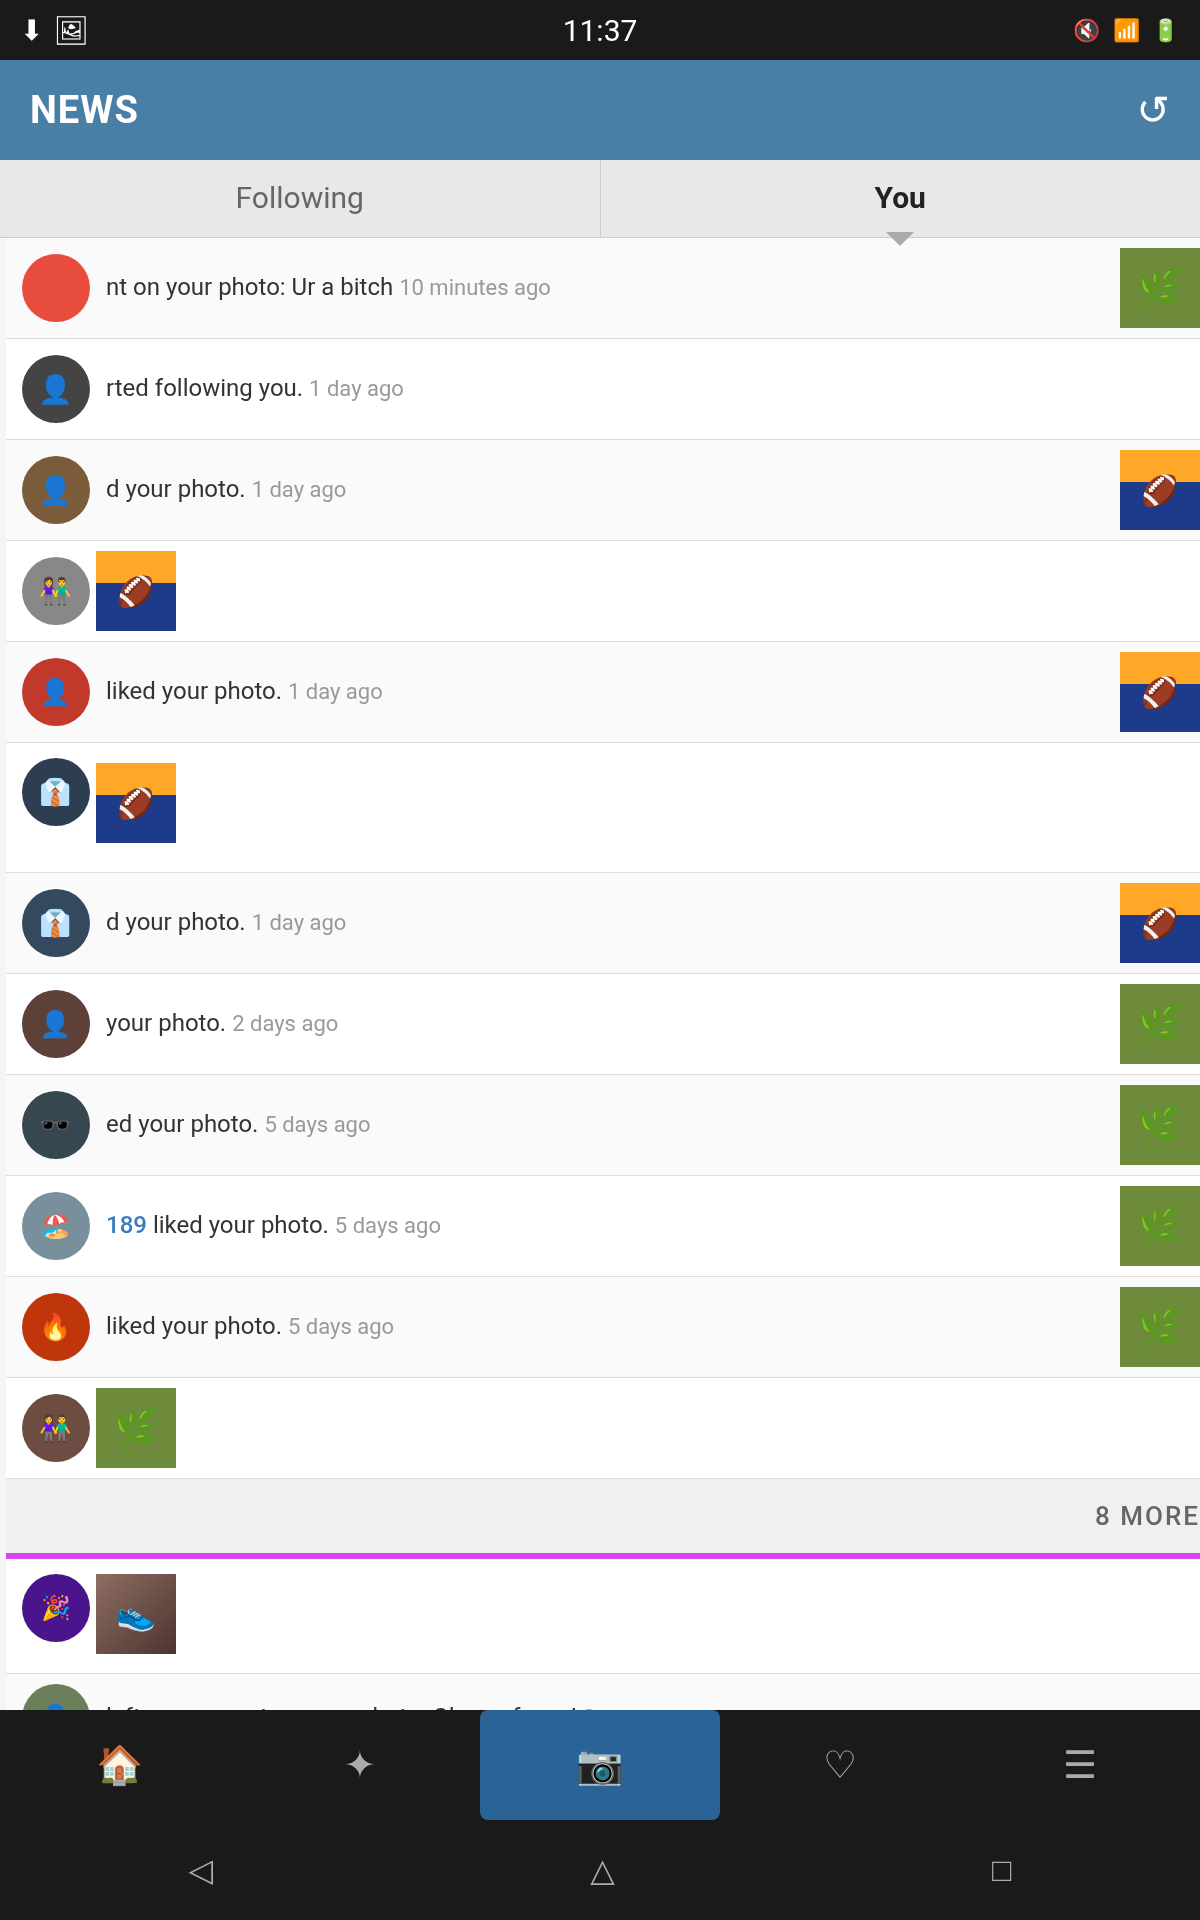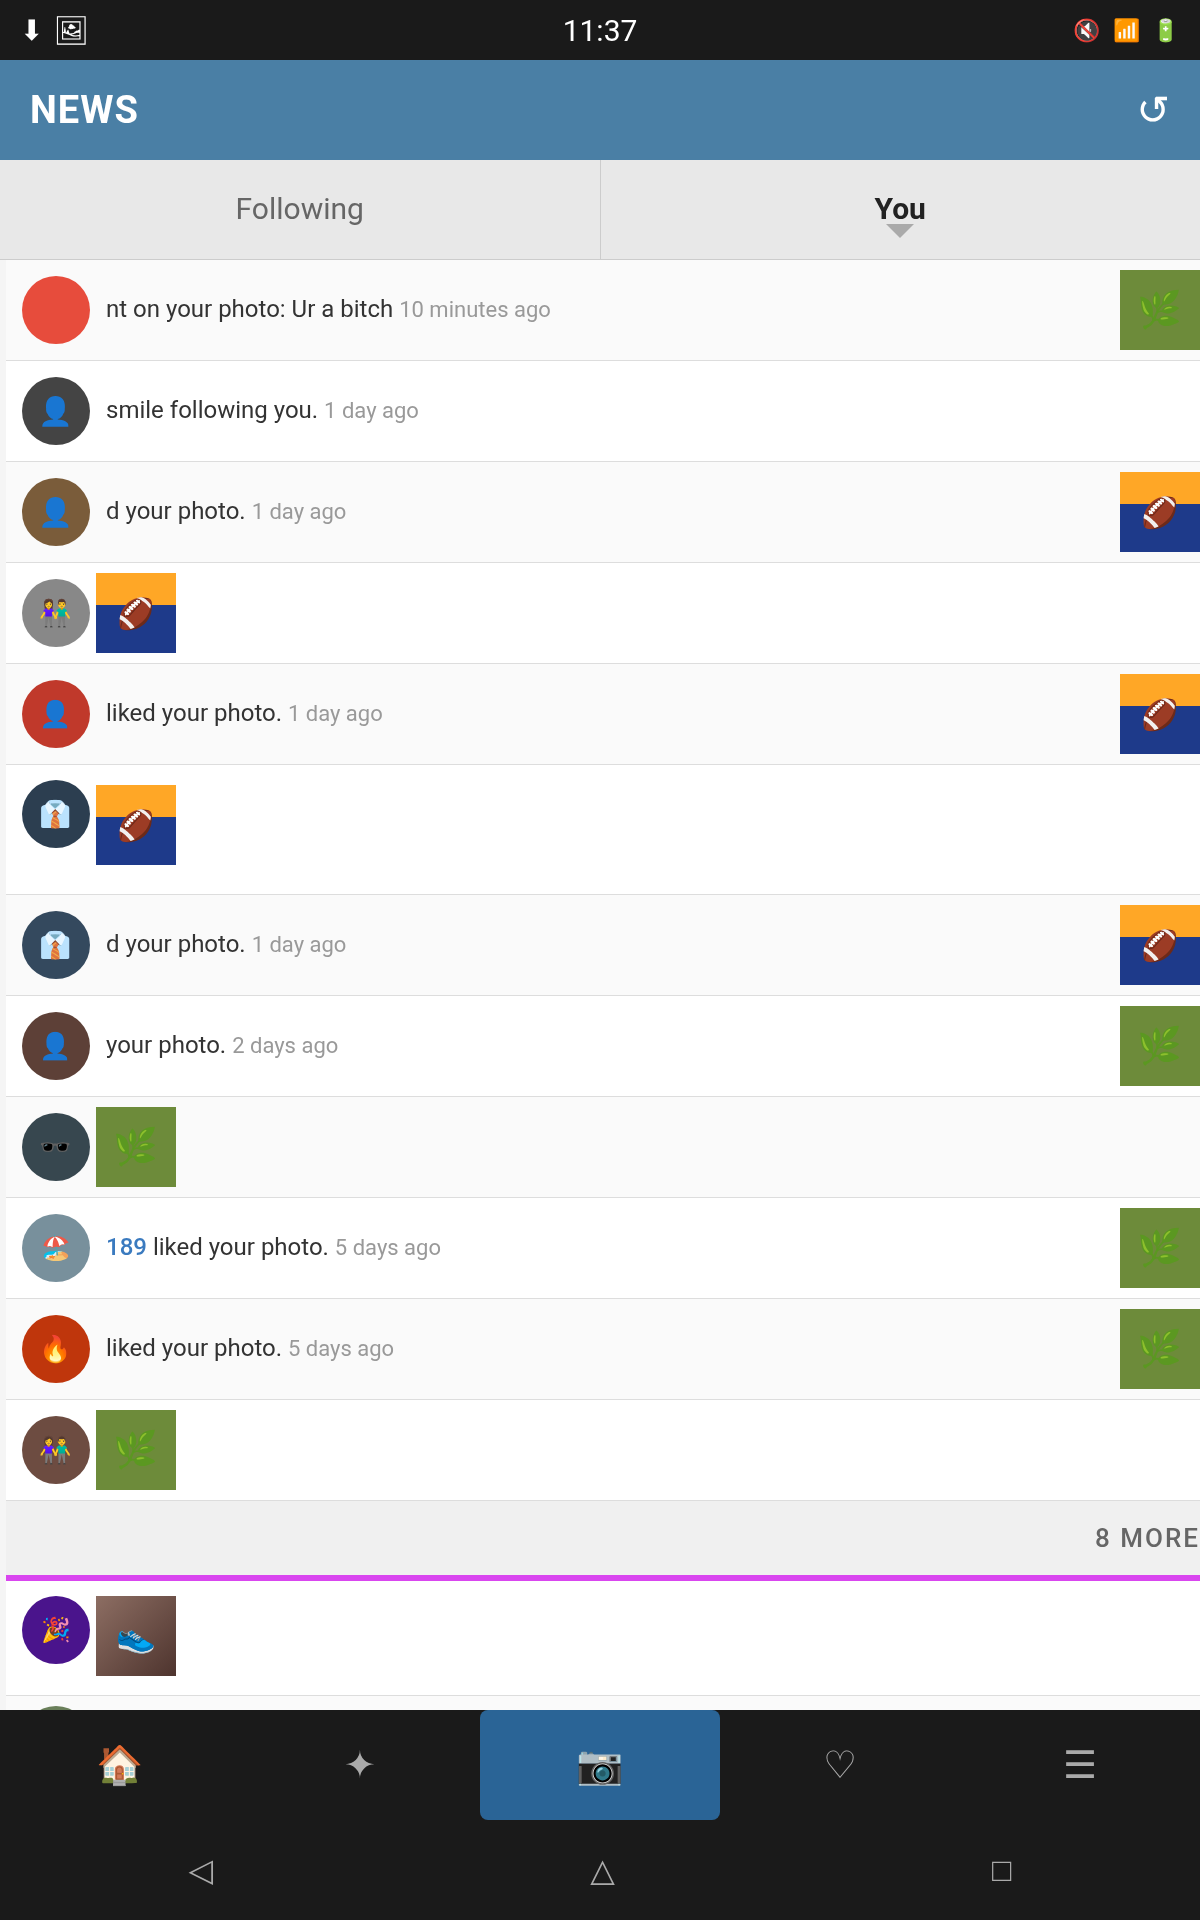--- a/index.html
+++ b/index.html
@@ -19,22 +19,22 @@
     .app-header {
       width: 100%; height: 100px; background: #4a7fa5;
       display: flex; align-items: center; justify-content: space-between;
       padding: 0 30px;
     }
     .app-header-title { color: white; font-size: 38px; font-weight: 700; letter-spacing: 1px; }
     .refresh-icon { color: white; font-size: 40px; cursor: pointer; }
 
     
     .tab-bar {
-      width: 100%; height: 100px; background: #e8e8e8;
-      display: flex; border-bottom: 1px solid #ccc; align-items: center;
+      width: 100%; height: 78px; background: #e8e8e8;
+      display: flex; border-bottom: 1px solid #ccc;
     }
     .tab {
       flex: 1; display: flex; align-items: center; justify-content: center;
       font-size: 30px; color: #666; cursor: pointer; border-bottom: 3px solid transparent;
     }
     .tab.active { font-weight: 700; color: #222; }
     .tab-divider { width: 1px; background: #ccc; align-self: stretch; }
     .tab-right { position: relative; }
     .tab-arrow {
       position: absolute; bottom: -12px; left: 50%; transform: translateX(-50%);
@@ -177,21 +177,21 @@
     </div>
   </div>
 
   <div class="notification-item">
     <div class="avatar-wrap">
       <div class="avatar avatar-dark">
         <div class="face" style="font-size:28px;">👤</div>
       </div>
     </div>
     <div class="notification-text">
-      <span>smile following you. </span><span class="timestamp">1 day ago</span>
+      <span>rted following you. </span><span class="timestamp">1 day ago</span>
     </div>
     <div class="notification-thumb thumb-box" style="background:transparent;"></div>
   </div>
 
   <div class="notification-item">
     <div class="avatar-wrap">
       <div class="avatar avatar-brown">
         <div class="face" style="font-size:28px;">👤</div>
       </div>
     </div>
@@ -265,20 +265,23 @@
     <div class="notification-thumb thumb-tree thumb-box">
       <span class="thumb-tree-inner">🌿</span>
     </div>
   </div>
 
   <div class="notification-item">
     <div class="avatar-wrap">
       <div class="avatar avatar-glasses">
         <div class="face" style="font-size:26px;">🕶️</div>
       </div>
+    </div>
+    <div class="notification-text">
+      <span>ed your photo. </span><span class="timestamp">5 days ago</span>
     </div>
     <div class="notification-thumb thumb-tree thumb-box">
       <span class="thumb-tree-inner">🌿</span>
     </div>
   </div>
 
   <div class="notification-item">
     <div class="avatar-wrap">
       <div class="avatar avatar-beach">
         <div class="face" style="font-size:24px;">🏖️</div>

